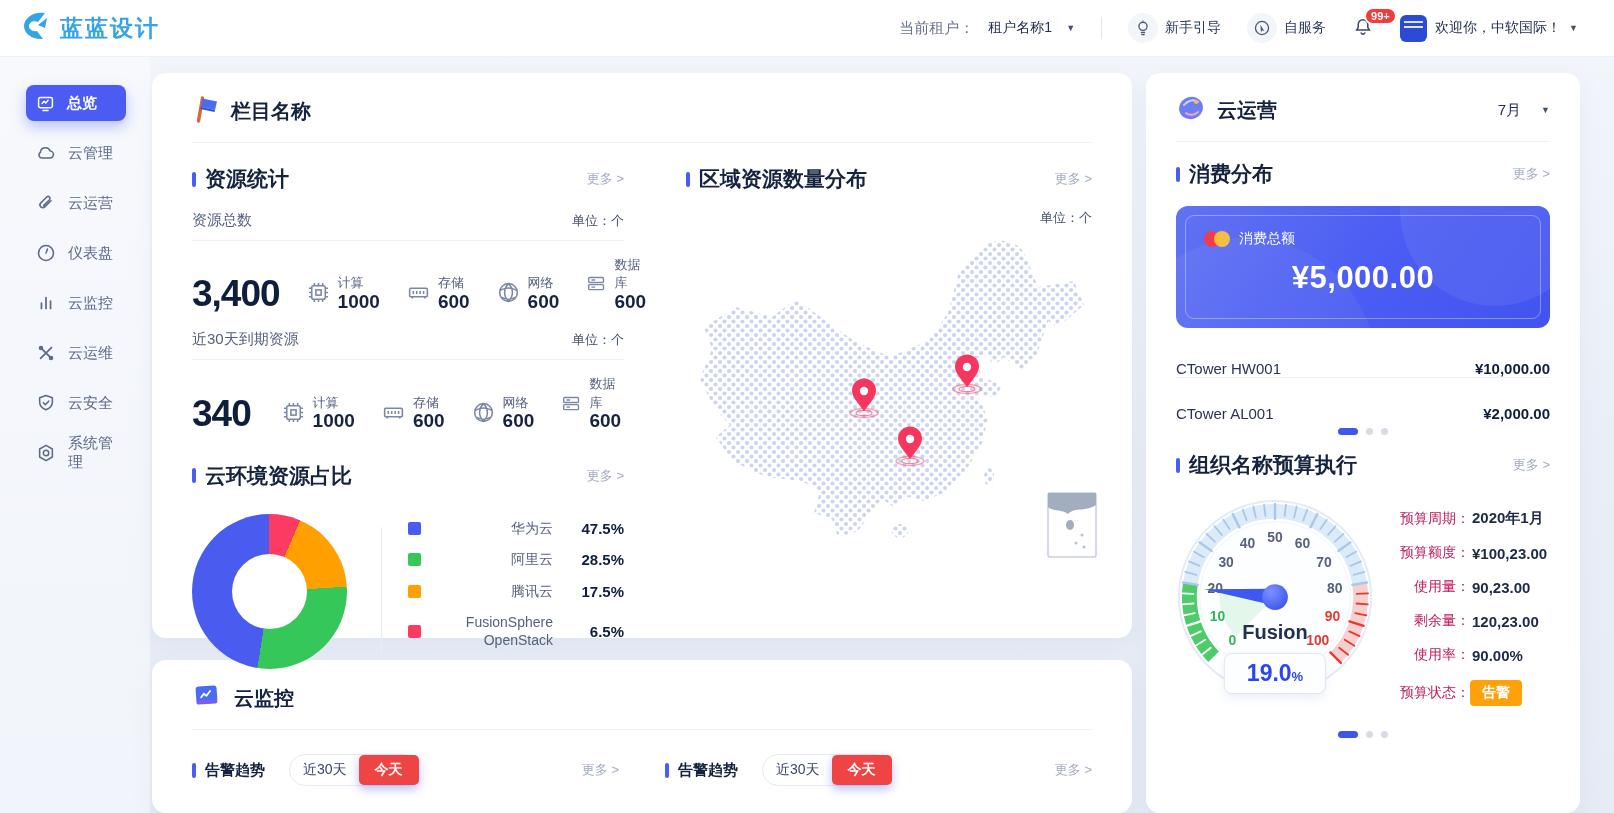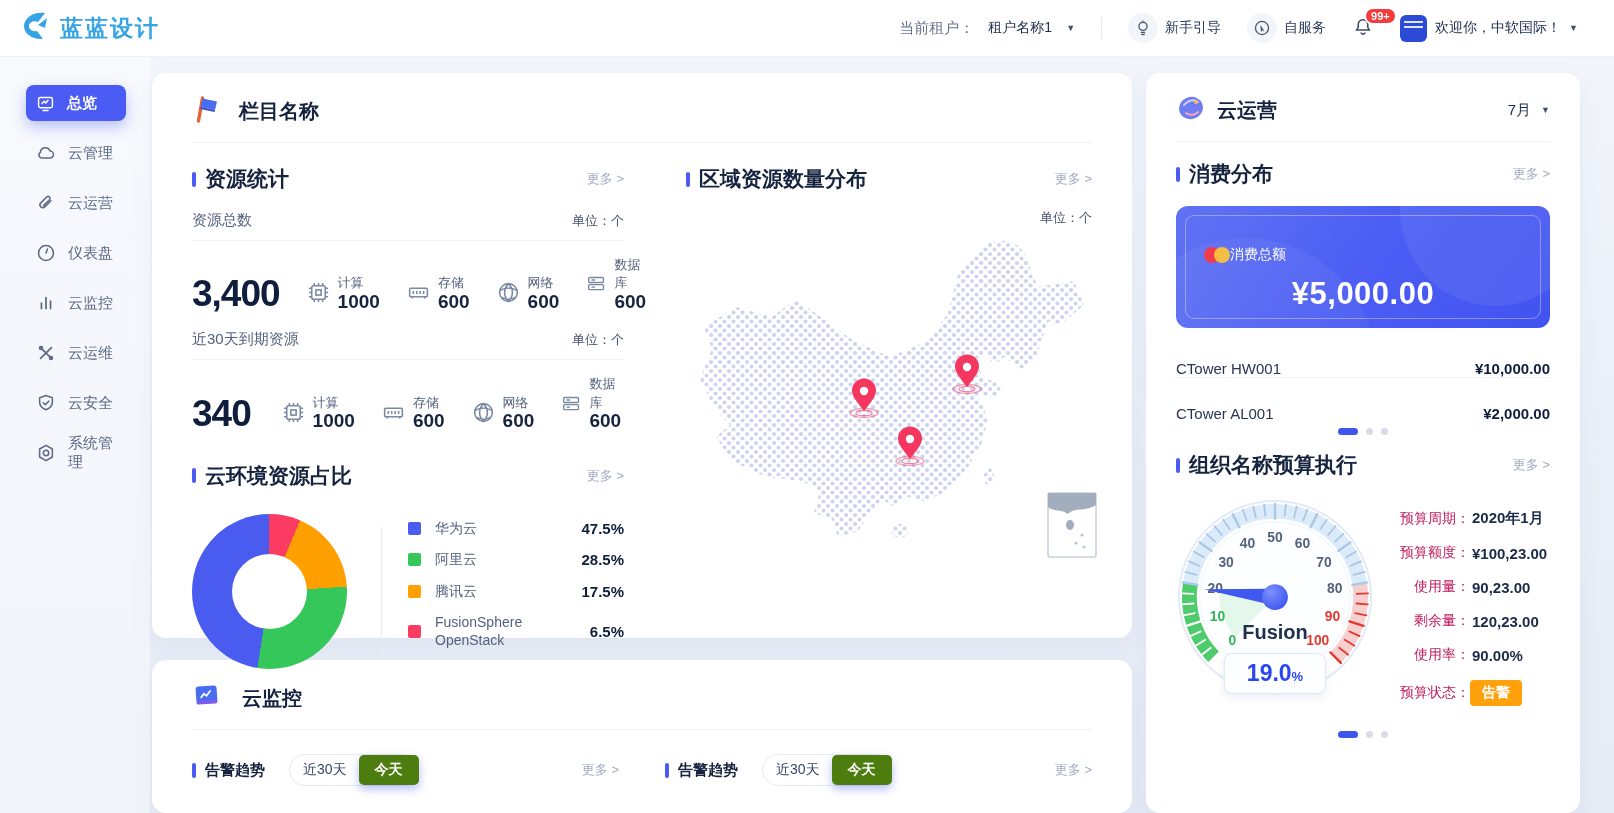--- a/index.html
+++ b/index.html
@@ -35,21 +35,21 @@
             font-size:15px; cursor:pointer; padding-left:10px; width:100px; border-radius:8px; }
   .s-item svg { flex:none; }
   .s-item.active { background:#4a5cf3; color:#fff; font-weight:700; box-shadow:0 6px 14px rgba(74,92,243,.35); }
   .main { width:982px; padding:16px 0 0 2px; display:flex; flex-direction:column; gap:22px; }
   .aside-col { width:434px; margin-left:14px; padding-top:16px; }
 
   .card { background:#fff; border-radius:14px; box-shadow:0 8px 22px rgba(141,157,194,.10); }
 
   
   .cardhead { display:flex; align-items:center; gap:12px; padding:21px 40px 14px; }
-  .cardhead .ttl { font-size:20px; font-weight:700; color:#16233f;margin-left:8px; }
+  .cardhead .ttl { font-size:20px; font-weight:700; color:#16233f; }
   .hline { height:1px; background:#eef1f6; margin:0 40px; }
   .sec-row { display:flex; align-items:center; padding:0; margin-top:22px; }
   .marker { width:4px; height:15px; border-radius:2px; background:#4a5cf3; margin-right:9px; flex:none; }
   .sec-ttl { font-size:21px; font-weight:700; color:#16233f; }
   .more { margin-left:auto; font-size:13px; color:#a0aabf; cursor:pointer; }
   .unit { font-size:13px; color:#44506b; }
 
   
   .colcard { height:565px; }
   .colbody { display:flex; padding:0 40px; }
@@ -62,54 +62,54 @@
   .bignum { font-size:37px; font-weight:800; color:#0f1e3d; letter-spacing:-1px; line-height:1; width:118px; }
   .res-item { display:flex; align-items:center; gap:7px; }
   .res-item svg { color:#7b88a3; }
   .res-item .rl { font-size:13px; color:#55617d; line-height:1.25; }
   .res-item .rv { font-size:19px; font-weight:600; color:#17233f; line-height:1.1; }
 
   .ratio-row { display:flex; align-items:center; margin-top:24px; }
   .donut { width:155px; height:155px; border-radius:50%; position:relative; flex:none; }
   .donut::after { content:""; position:absolute; inset:40px; background:#fff; border-radius:50%; }
   .leg-div { width:1px; height:128px; background:#e9edf4; margin:0 26px 0 34px; }
-  .legend { flex:1; }
+  .legend { flex:1;text-align:right; }
   .leg-row { display:flex; align-items:center; margin-bottom:14px; }
   .sw { width:13px; height:13px; border-radius:2px; margin-right:14px; flex:none; }
   .leg-name { font-size:14px; color:#55617d; width:118px; line-height:1.25; }
   .leg-val { margin-left:auto; font-size:15px; font-weight:800; color:#0f1e3d; }
 
   .regions { display:flex; gap:44px; margin-top:16px; }
   .regblock { width:112px; }
   .regblock .rn { font-size:15px; color:#55617d; }
   .regblock .ru { height:1px; background:#e7ebf3; margin:9px 0 10px; }
   .regblock .rv { font-size:30px; font-weight:800; color:#0f1e3d; letter-spacing:-1px; }
   .map-wrap { position:relative; margin-top:2px; }
 
   
   .moncard { height:300px; }
   .mon-panels { display:flex; padding:0 40px; gap:0; }
   .mon-panel { flex:1; display:flex; align-items:center; margin-top:24px; }
   .mon-panel + .mon-panel { margin-left:46px; }
   .toggle { display:flex; align-items:center; margin-left:24px; border:1px solid #e4e9f3; border-radius:16px; background:#fff; }
   .tg { font-size:14px; padding:6px 13px; color:#39456a; cursor:pointer; border-radius:5px; }
-  .tg.active { background:#4d7c0f; color:#fff; font-weight:700; box-shadow:0 4px 10px rgba(74,92,243,.4); padding:6px 16px; margin:-1px; }
+  .tg.active { background:#ef4444; color:#fff; font-weight:700; box-shadow:0 4px 10px rgba(74,92,243,.4); padding:6px 16px; margin:-1px; }
 
   
   .aside-col .card { padding:0 30px 10px; min-height:740px; }
   .a-head { display:flex; align-items:center; gap:11px; padding:20px 0 14px; }
   .a-head .ttl { font-size:20px; font-weight:700; }
-  .month { margin-left:auto; font-size:15px; color:#222f4e; cursor:pointer; display:flex; align-items:center; gap:10px; }
+  .month { margin-left:auto; font-size:15px; color:#222f4e; cursor:pointer; display:flex; align-items:center; gap:20px; }
   .a-line { height:1px; background:#eef1f6; }
   .pay-card { margin-top:18px; height:122px; border-radius:12px; position:relative; overflow:hidden; cursor:default;
               background:linear-gradient(125deg,#6073f3 0%,#4a5cf3 55%,#4254ef 100%); }
   .pay-card .glow1 { position:absolute; width:190px; height:190px; border-radius:50%; background:rgba(255,255,255,.07); right:-40px; top:-90px; }
   .pay-card .glow2 { position:absolute; width:260px; height:260px; border-radius:50%; background:rgba(255,255,255,.05); left:-60px; bottom:-170px; }
   .pay-inner { position:absolute; inset:9px; border:1px solid rgba(255,255,255,.35); border-radius:9px; padding:14px 18px; }
-  .pay-top { display:flex; align-items:center; color:#fff; font-size:14px;margin-top:16px; }
+  .pay-top { display:flex; align-items:center; gap:9px; color:#fff; font-size:14px; }
   .mc { position:relative; width:26px; height:16px; }
   .mc i { position:absolute; top:0; width:16px; height:16px; border-radius:50%; }
   .mc .c1 { left:0; background:#f23b4d; }
   .mc .c2 { left:10px; background:rgba(255,197,55,.92); }
   .pay-amt { color:#fff; font-size:31px; font-weight:800; text-align:center; margin-top:12px; letter-spacing:.5px; }
   .list-row { display:flex; align-items:flex-end; justify-content:space-between; height:44px; border-bottom:1px solid #eef1f6; cursor:pointer; }
   .list-row:last-of-type { border-bottom:none; }
   .list-name { font-size:15px; color:#2a3450; }
   .list-amt { font-size:15px; font-weight:800; color:#0f1e3d; }
   .pager { display:flex; align-items:center; justify-content:center; gap:8px; padding:6px 0 2px; }

